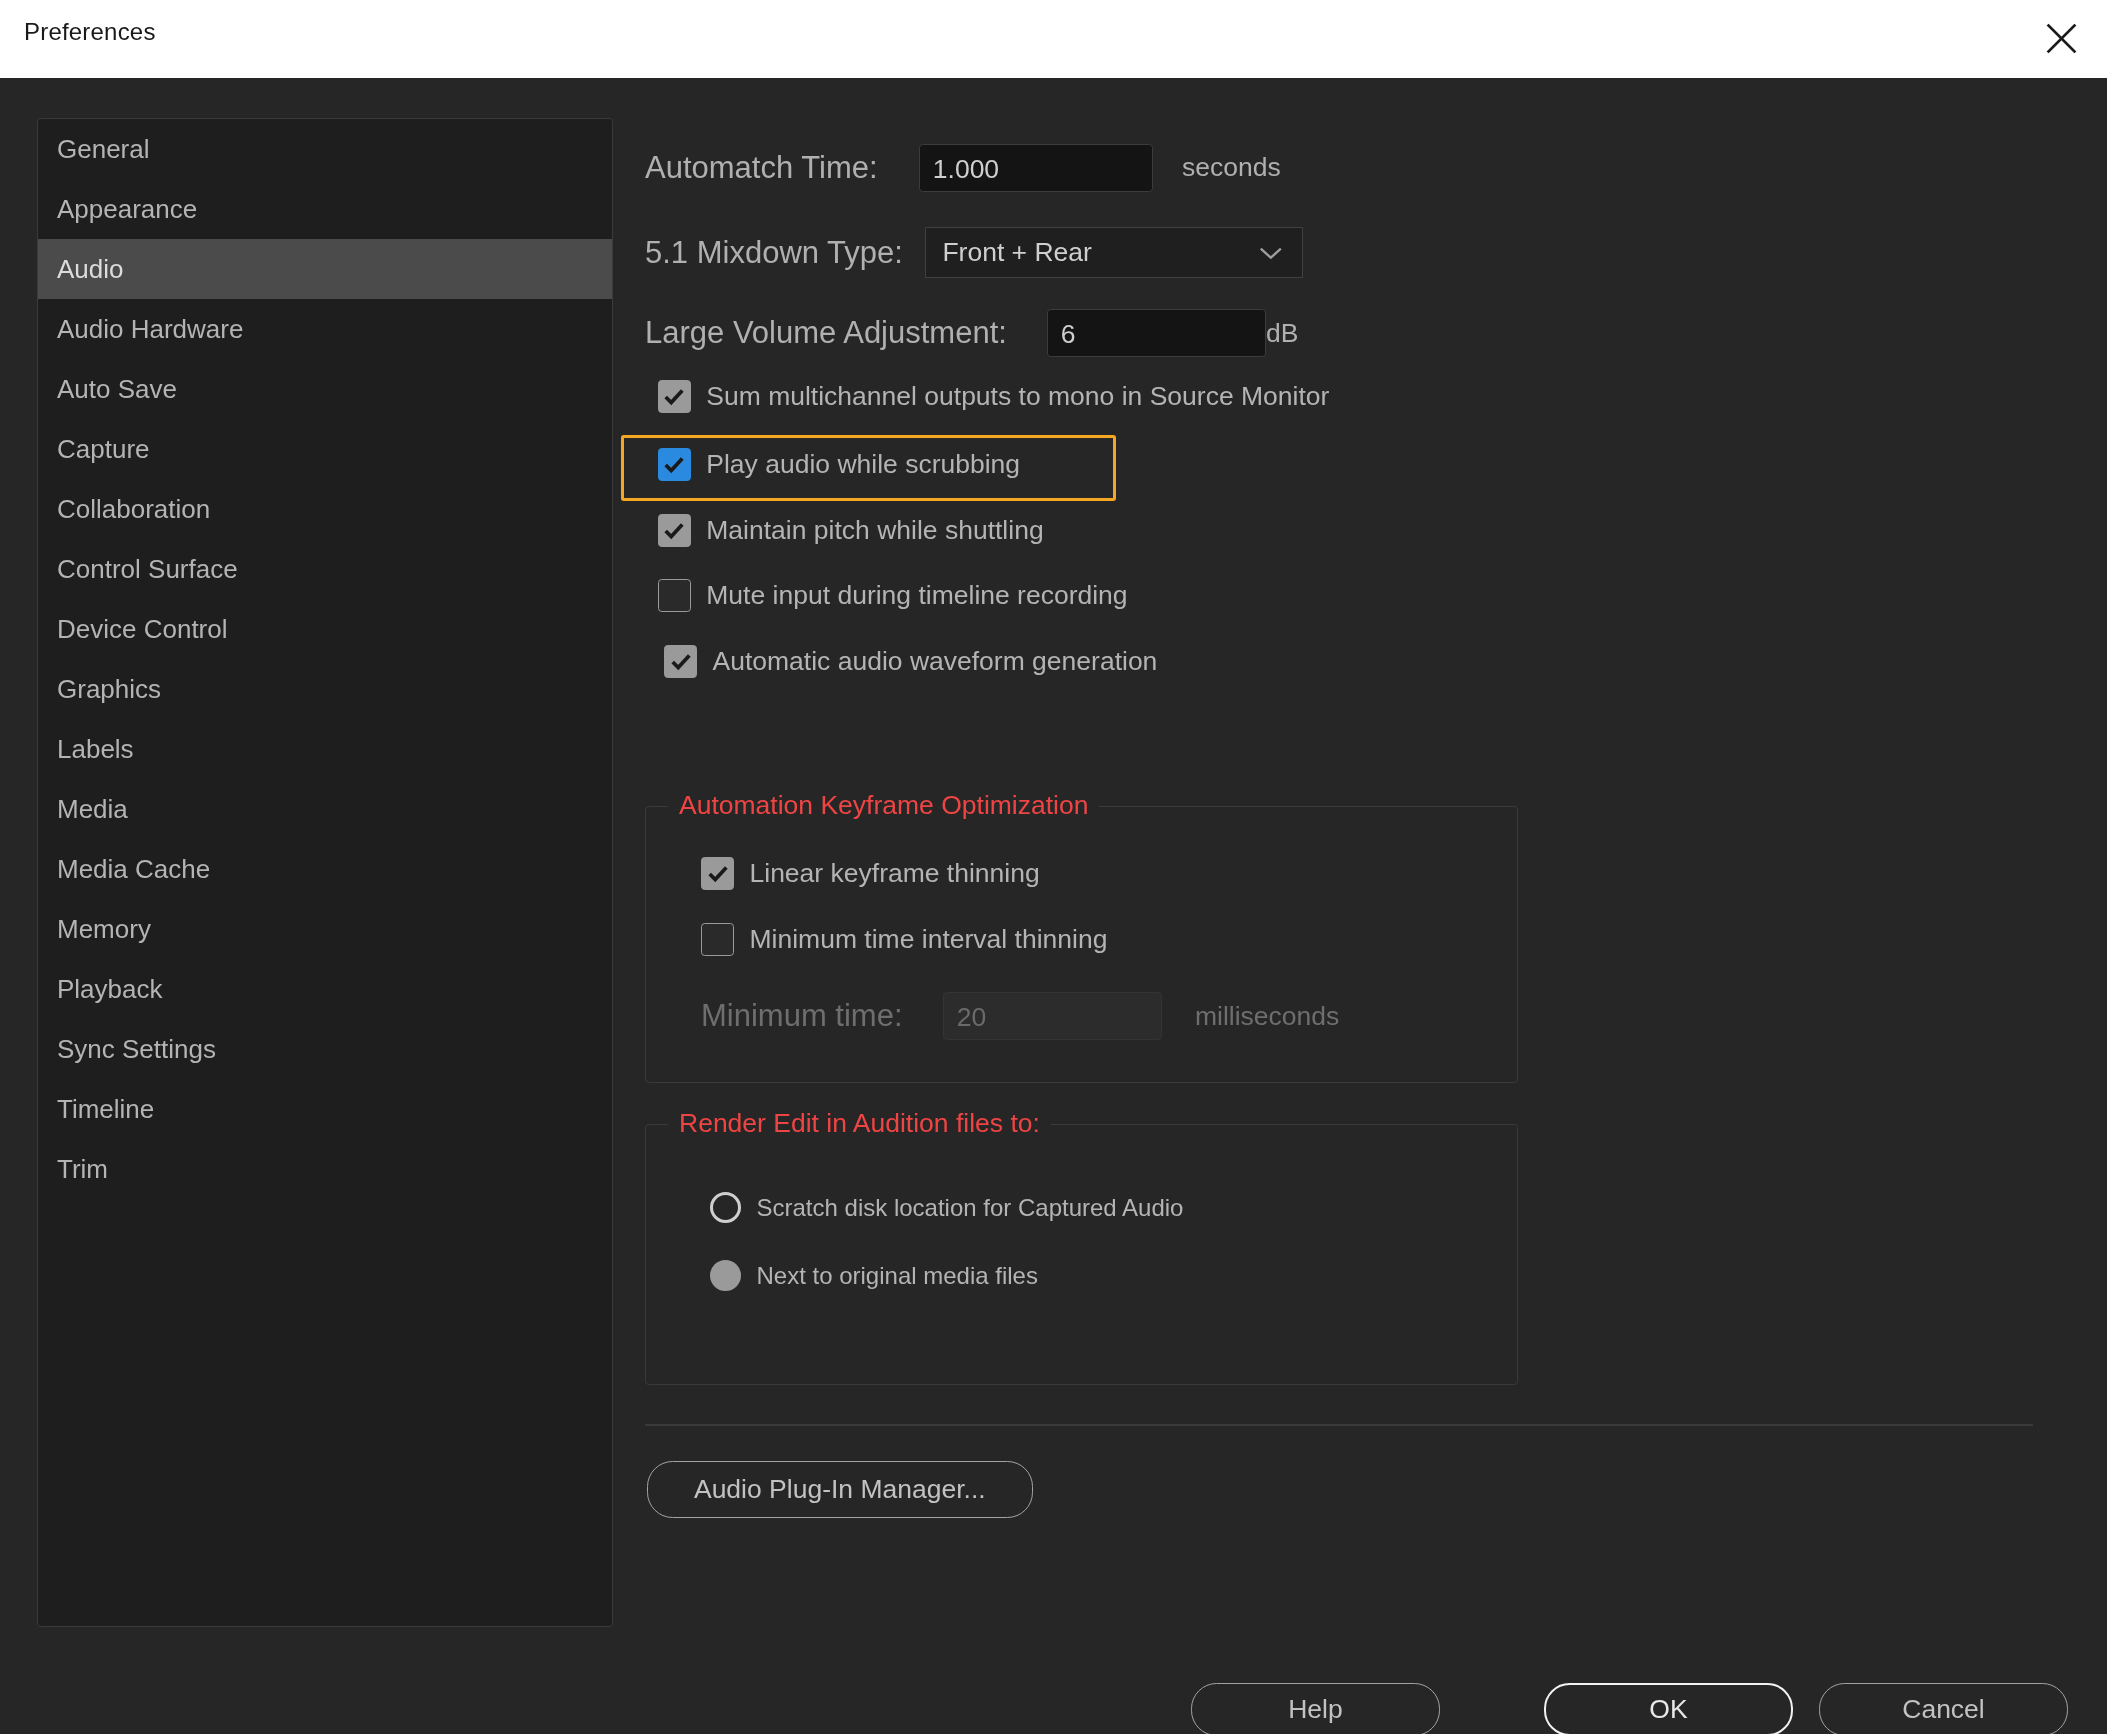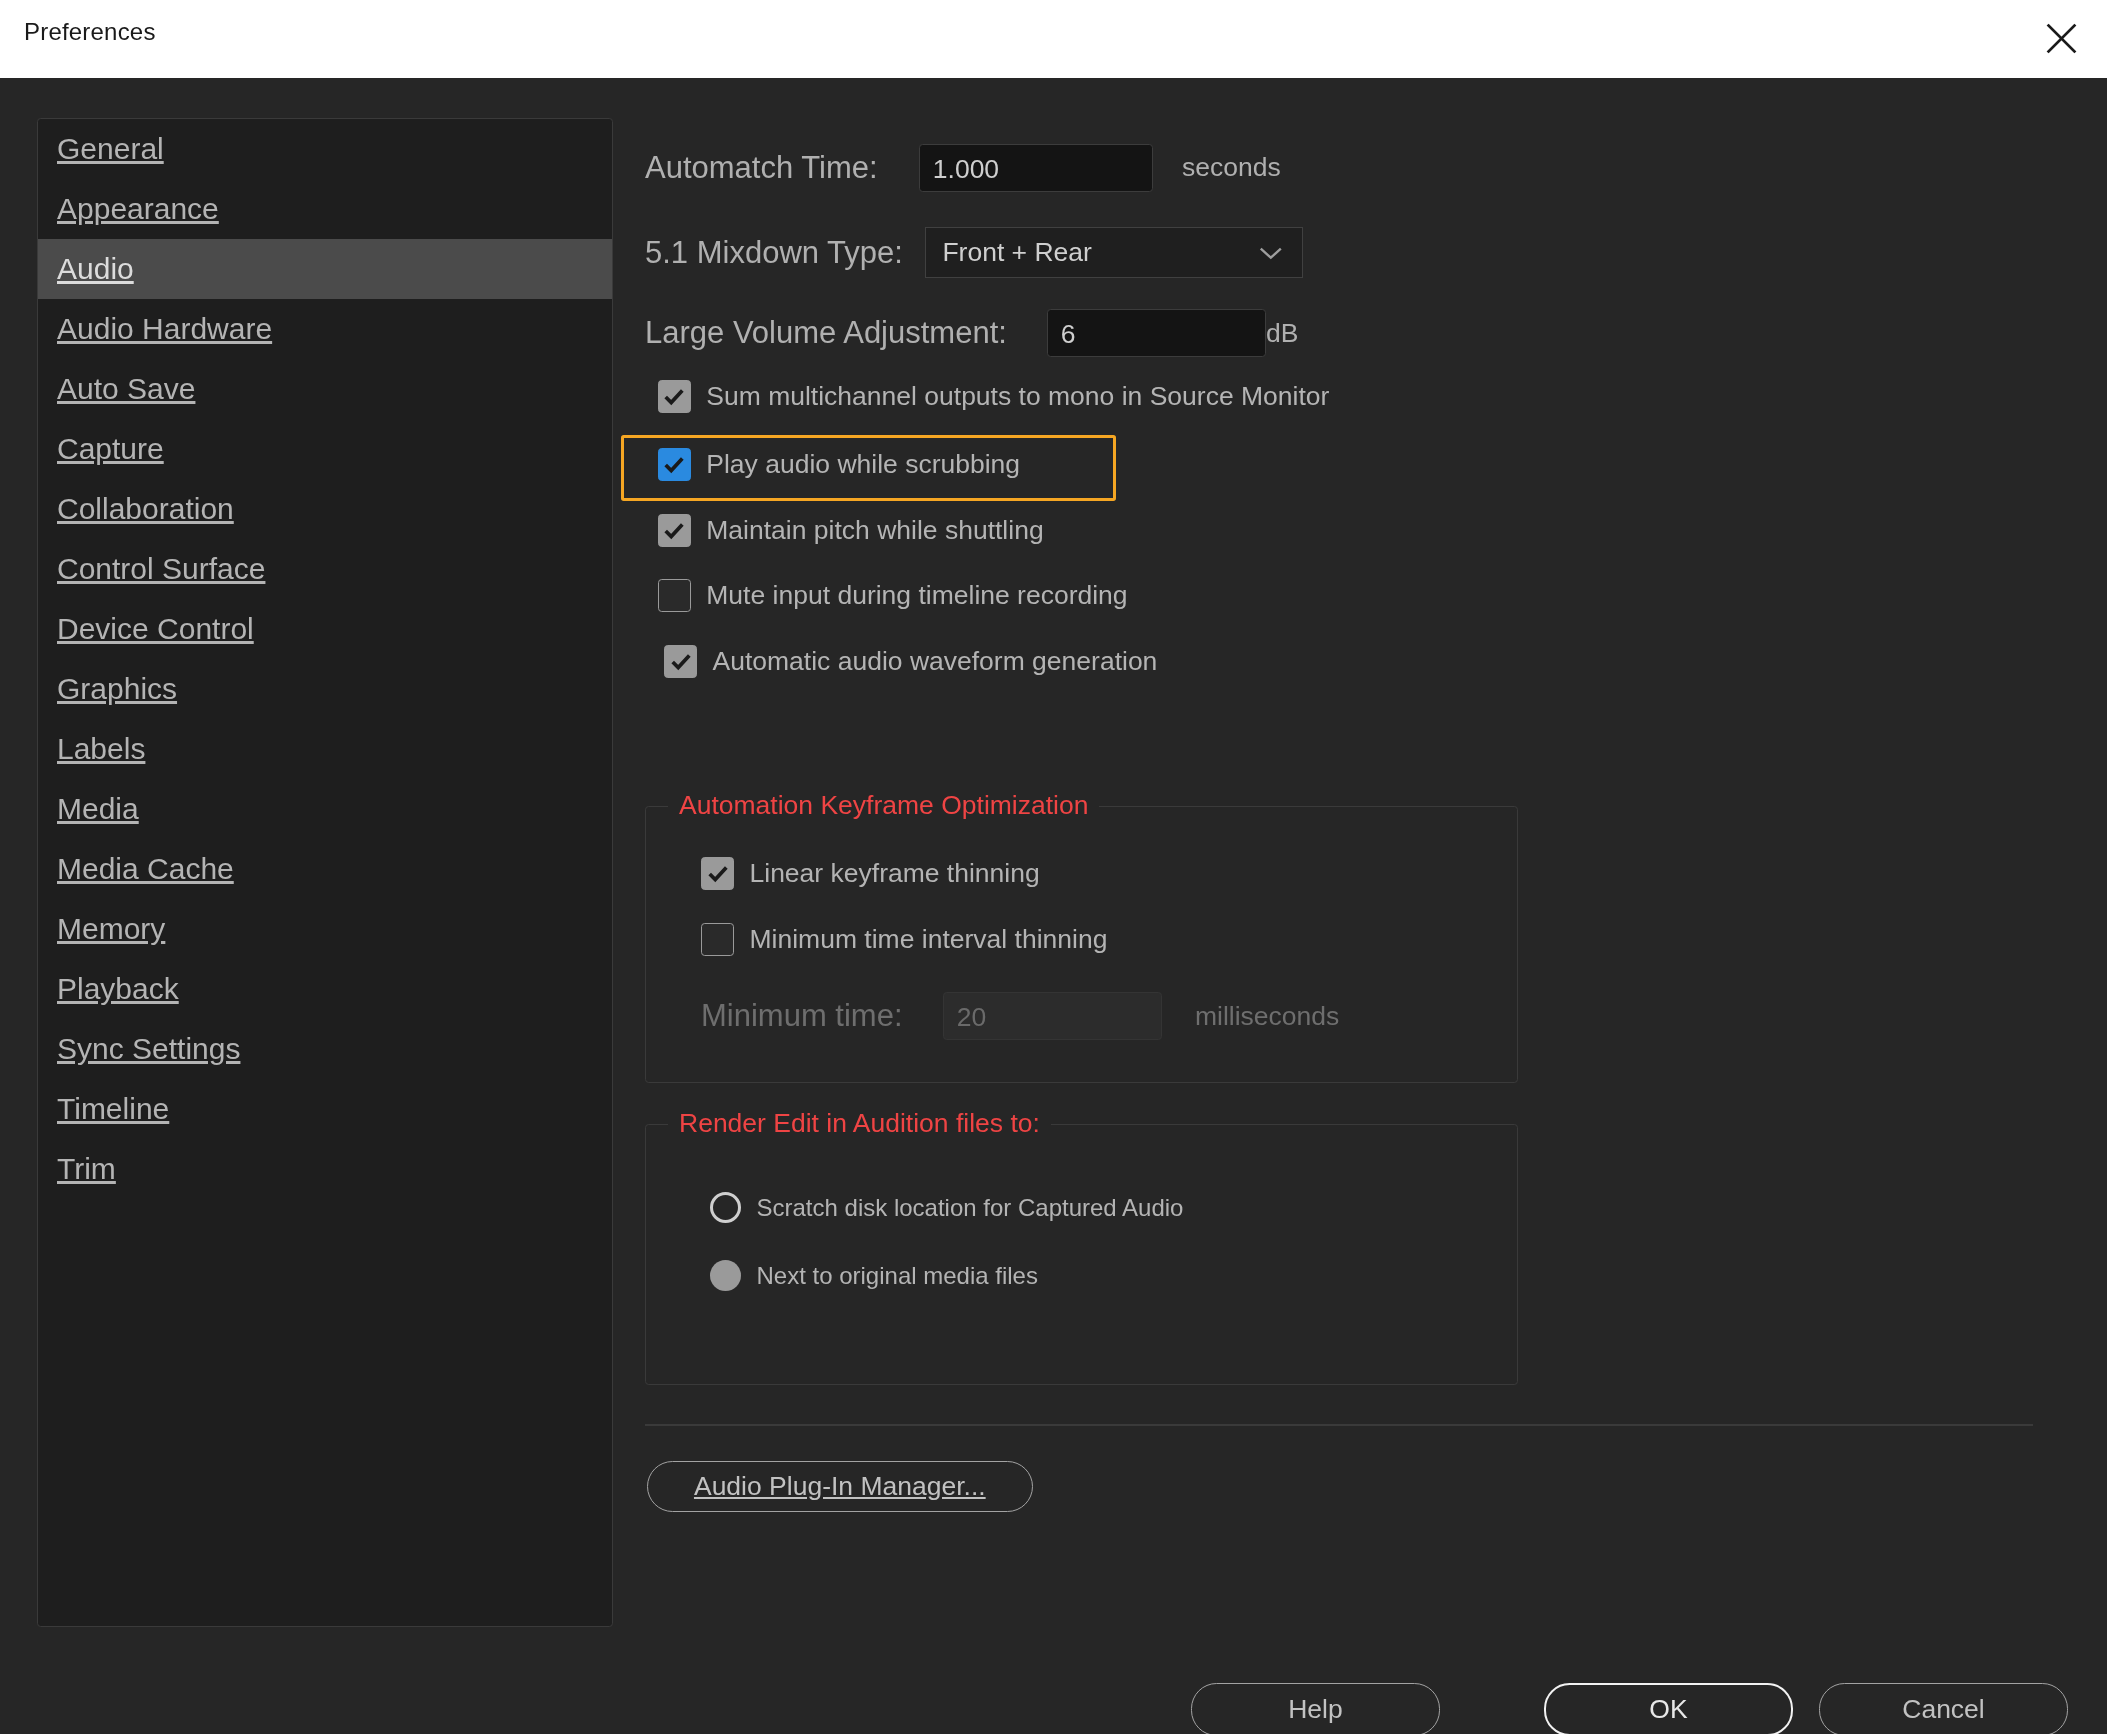--- a/index.html
+++ b/index.html
@@ -71,26 +71,25 @@
     background: #1e1e1e;
     border: 0.9px solid #3a3a3a;
     border-radius: 3.7px;
     box-sizing: border-box;
     overflow: hidden;
   }
   .side-item {
     height: 60px;
     line-height: 60px;
     padding-left: 19px;
-    font-size: 30px;
+    font-size: 26px;
     color: #b4b4b4;
     white-space: nowrap;
     cursor: pointer;
     box-sizing: border-box;
-    text-decoration: underline;
   }
   .side-item.selected {
     background: #4b4b4b;
     color: #dcdcdc;
   }
 
   
   .content {
     position: absolute;
     left: 645px;
@@ -415,21 +414,21 @@
         </div>
 
         <div class="radio-row" style="left:64px; top:135px;">
           <span class="radio filled"></span>
           <span class="radio-label">Next to original media files</span>
         </div>
       </div>
 
       <div class="divider" style="left:0px; top:1306px; width:1388px;"></div>
 
-      <div class="pill" style="left:1.8px; top:1343px; width:386px; height:51px;text-decoration:underline;">Audio Plug-In Manager...</div>
+      <div class="pill" style="left:1.8px; top:1343px; width:386px; height:57px;">Audio Plug-In Manager...</div>
 
     </div>
 
     <div class="pill" style="left:1191px; top:1605px; width:249px; height:53px;">Help</div>
     <div class="pill default-btn" style="left:1544px; top:1605px; width:249px; height:53px;">OK</div>
     <div class="pill" style="left:1819px; top:1605px; width:249px; height:53px;">Cancel</div>
 
   </div>
 </div>
 

